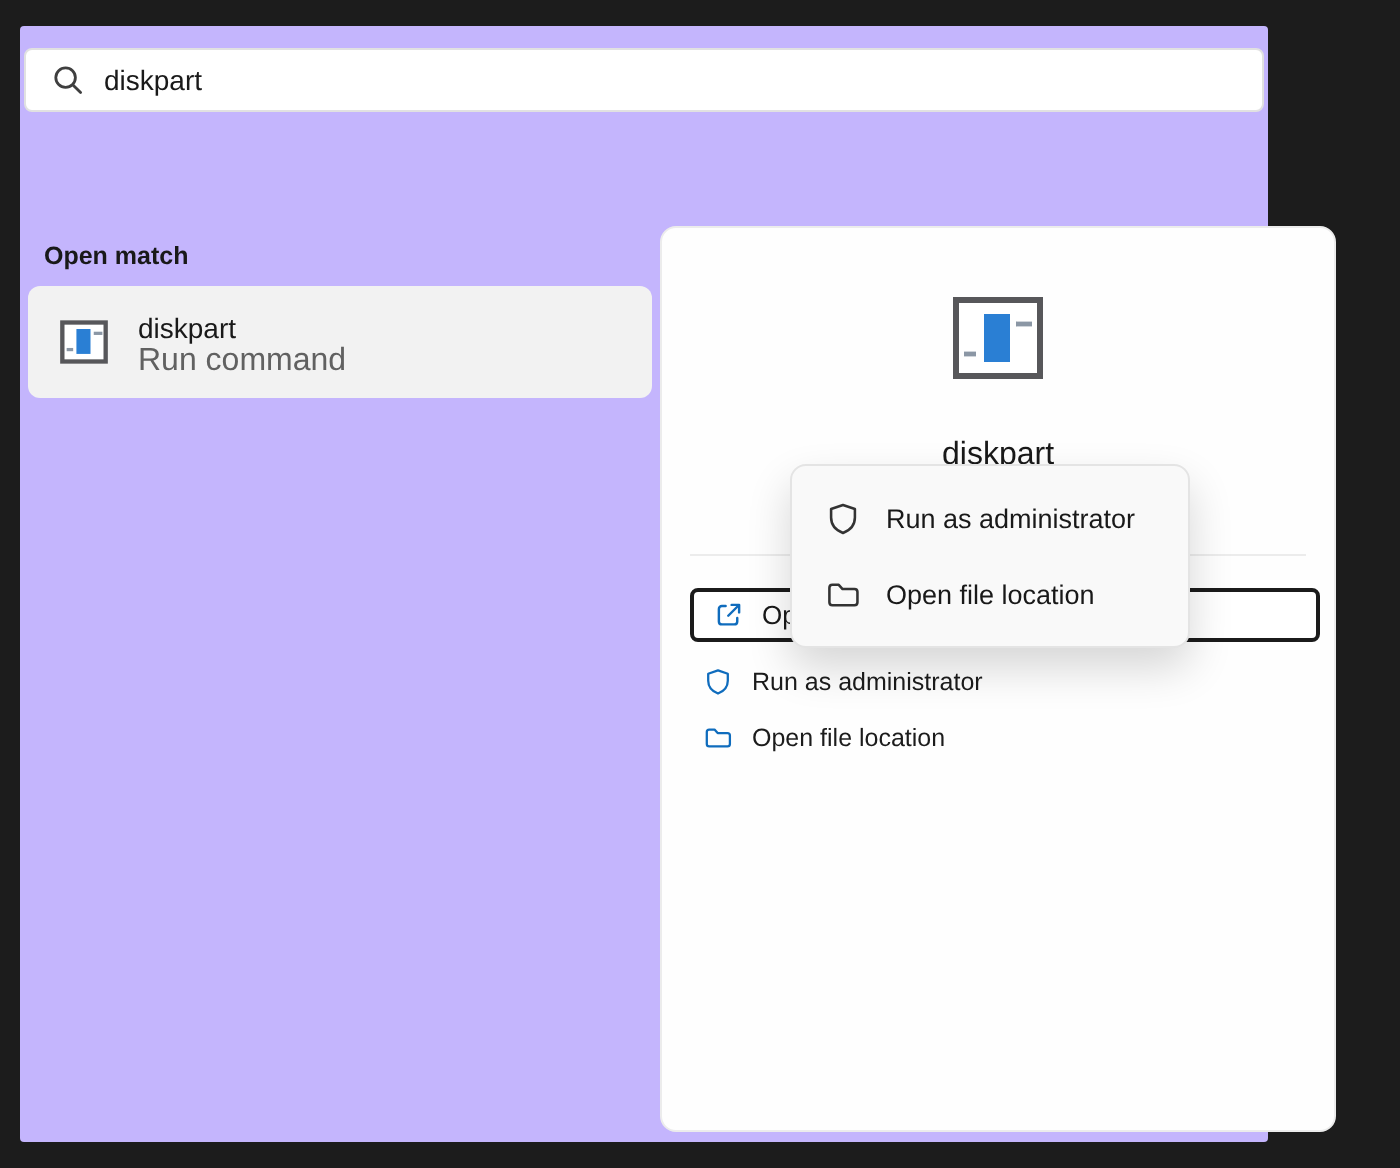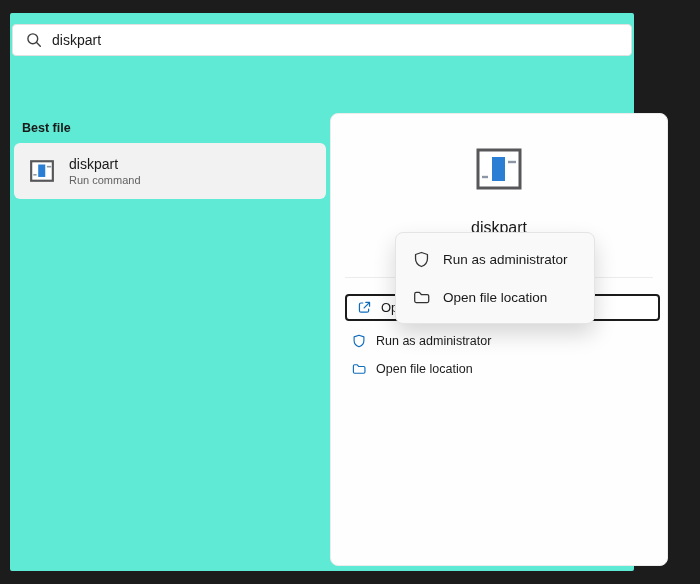--- a/index.html
+++ b/index.html
@@ -4,21 +4,21 @@
 <style>
   html,body{margin:0;padding:0;}
   body{
     width:700px;height:584px;position:relative;overflow:hidden;
     background:#1c1c1c;
     font-family:"Liberation Sans","DejaVu Sans",sans-serif;
     -webkit-font-smoothing:antialiased;
   }
   .window{
     position:absolute;left:10px;top:13px;width:624px;height:558px;
-    background:#5eead4;border-radius:2px;
+    background:#c4b5fd;border-radius:2px;
   }
   
   .search-bar{
     position:absolute;left:2px;top:11px;right:2px;height:32px;
     border:1px solid #e1e1e1;border-radius:4px;background:#fff;
     display:flex;align-items:center;gap:10px;padding:0 13px;box-sizing:border-box;
   }
   .search-bar input{
     border:none;outline:none;flex:1;font-size:14px;color:#1a1a1a;
     font-family:inherit;background:transparent;padding:0;
@@ -42,21 +42,21 @@
   
   .section-title{
     position:absolute;left:12px;top:108px;font-size:12.5px;font-weight:700;color:#191919;
   }
   .result-card{
     position:absolute;left:4px;top:130px;width:312px;height:56px;
     background:#f2f2f2;border-radius:6px;display:flex;align-items:center;
     gap:14px;padding:0 15px;box-sizing:border-box;
   }
   .result-title{font-size:14px;color:#191919;line-height:18px;}
-  .result-subtitle{font-size:11px;color:#616161;line-height:15px;}
+  .result-subtitle{font-size:16px;color:#616161;line-height:15px;}
   
   .preview{
     position:absolute;left:320px;top:100px;width:338px;height:453px;
     background:#fefefe;border:1px solid #ececec;border-radius:8px;box-sizing:border-box;
   }
   .preview-icon{position:absolute;top:31px;left:50%;transform:translateX(-50%);width:48px;height:48px;}
   .preview-title{
     position:absolute;top:105px;left:0;width:100%;text-align:center;
     font-size:16px;color:#191919;
   }
@@ -95,21 +95,21 @@
     <span class="icon">
       <svg width="16" height="16" viewBox="0 0 16 16">
         <circle cx="6.8" cy="6.8" r="4.9" fill="none" stroke="#3f3f3f" stroke-width="1.4"></circle>
         <line x1="10.6" y1="10.6" x2="14.3" y2="14.3" stroke="#3f3f3f" stroke-width="1.4" stroke-linecap="round"></line>
       </svg>
     </span>
     <input type="text" value="diskpart" style="">
   </div>
 
 
-  <div class="section-title">Best file</div>
+  <div class="section-title">Open match</div>
 
   <div class="result-card">
     <span class="icon">
       <svg width="26" height="26" viewBox="0 0 48 48">
         <rect x="4" y="6" width="40" height="36" fill="#ffffff" stroke="#57575a" stroke-width="4"></rect>
         <rect x="17" y="12" width="13" height="23" fill="#2a7fd4"></rect>
         <line x1="33" y1="16" x2="41" y2="16" stroke="#8b97a5" stroke-width="3"></line>
         <line x1="8" y1="31" x2="14" y2="31" stroke="#8b97a5" stroke-width="3"></line>
       </svg>
     </span>

